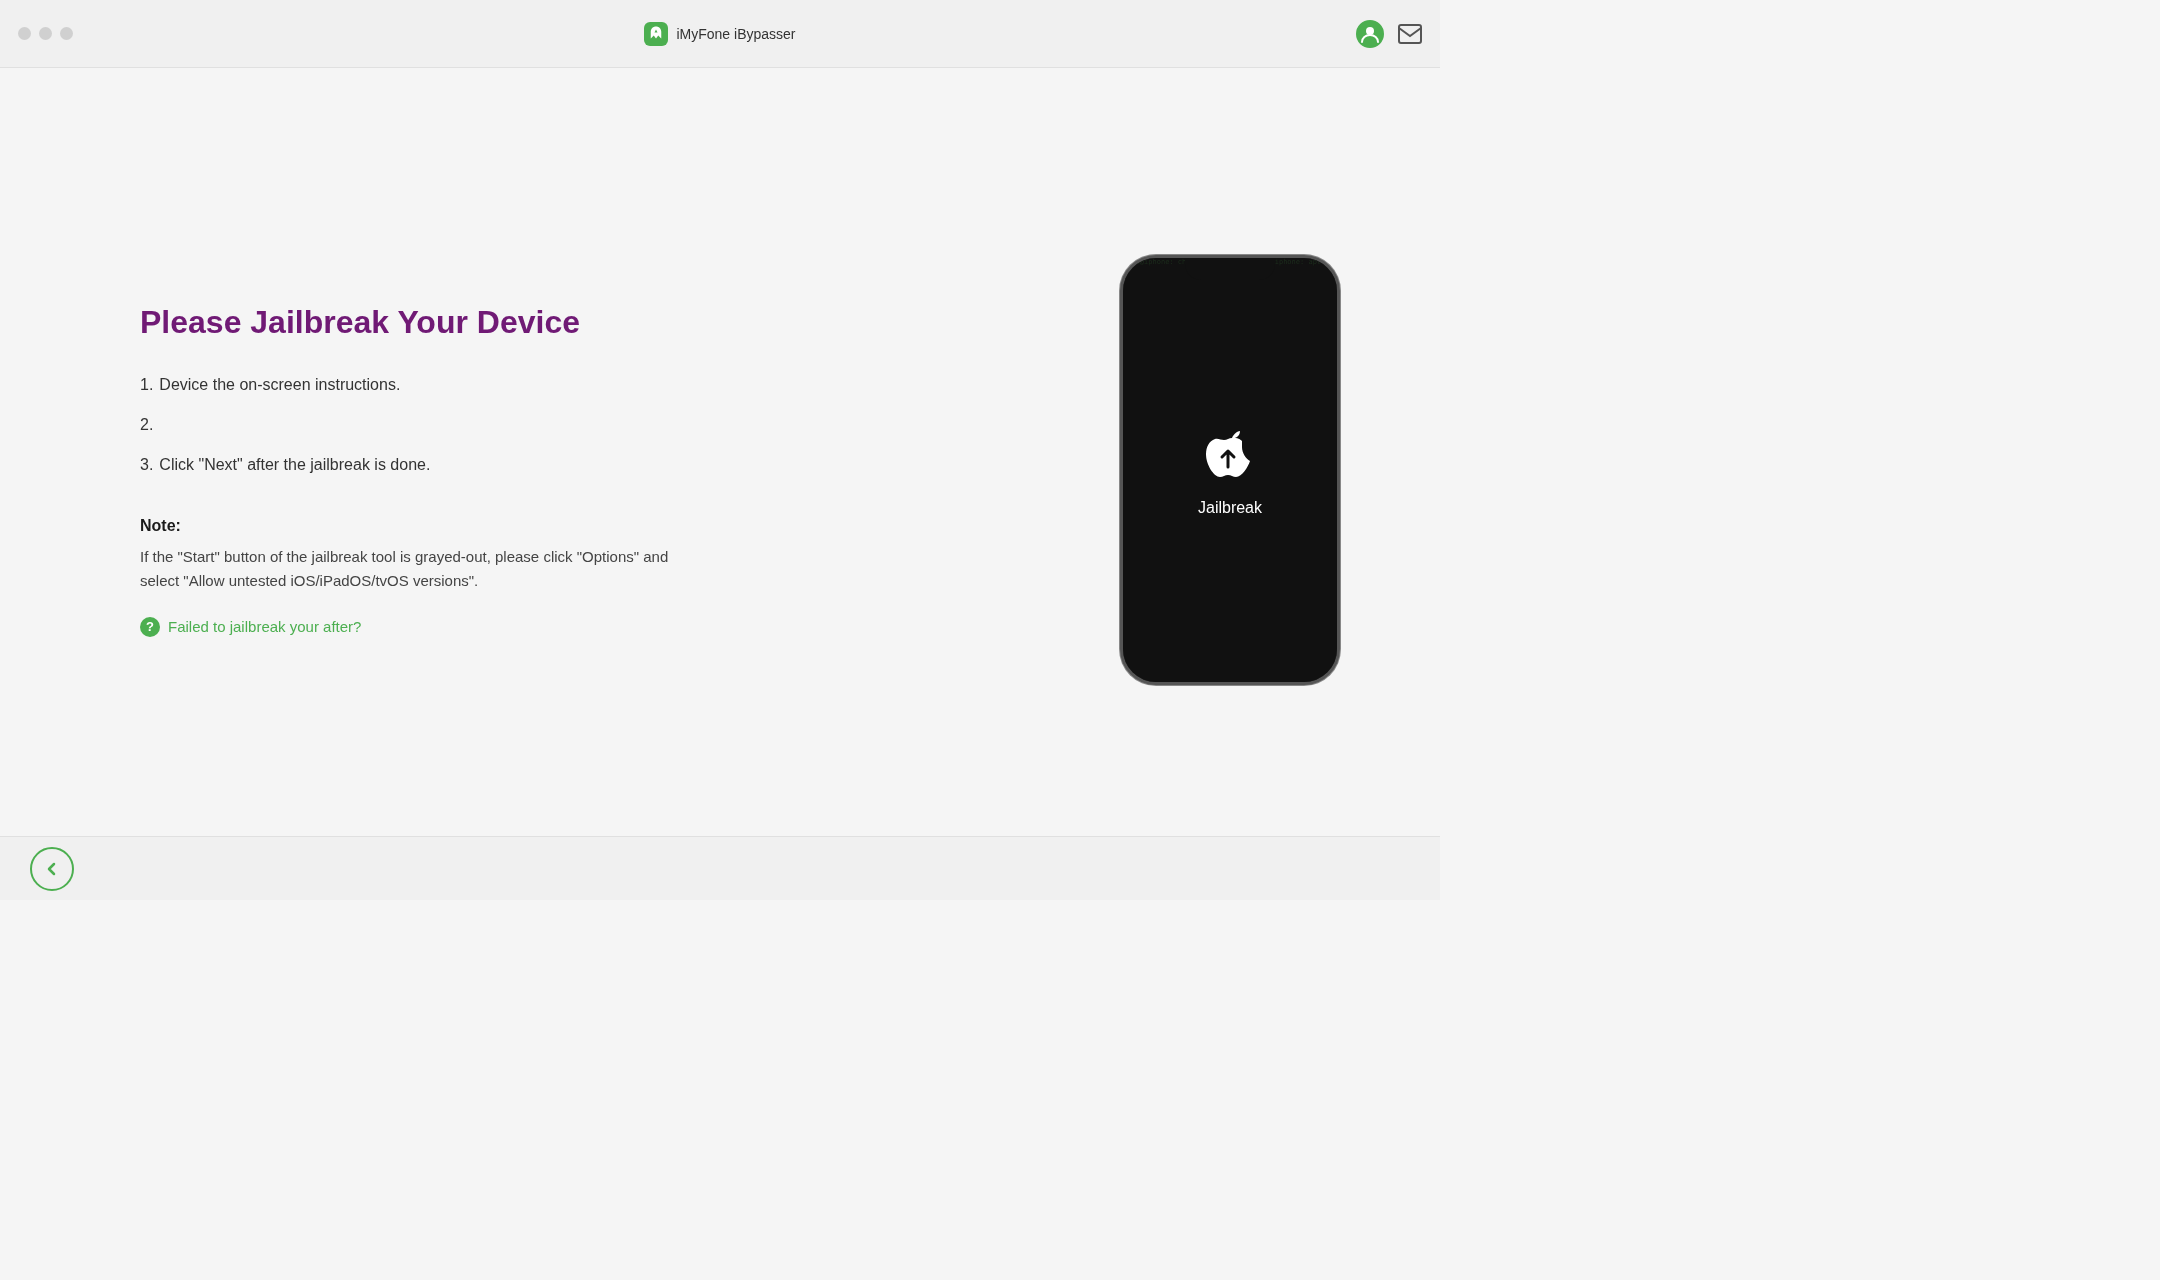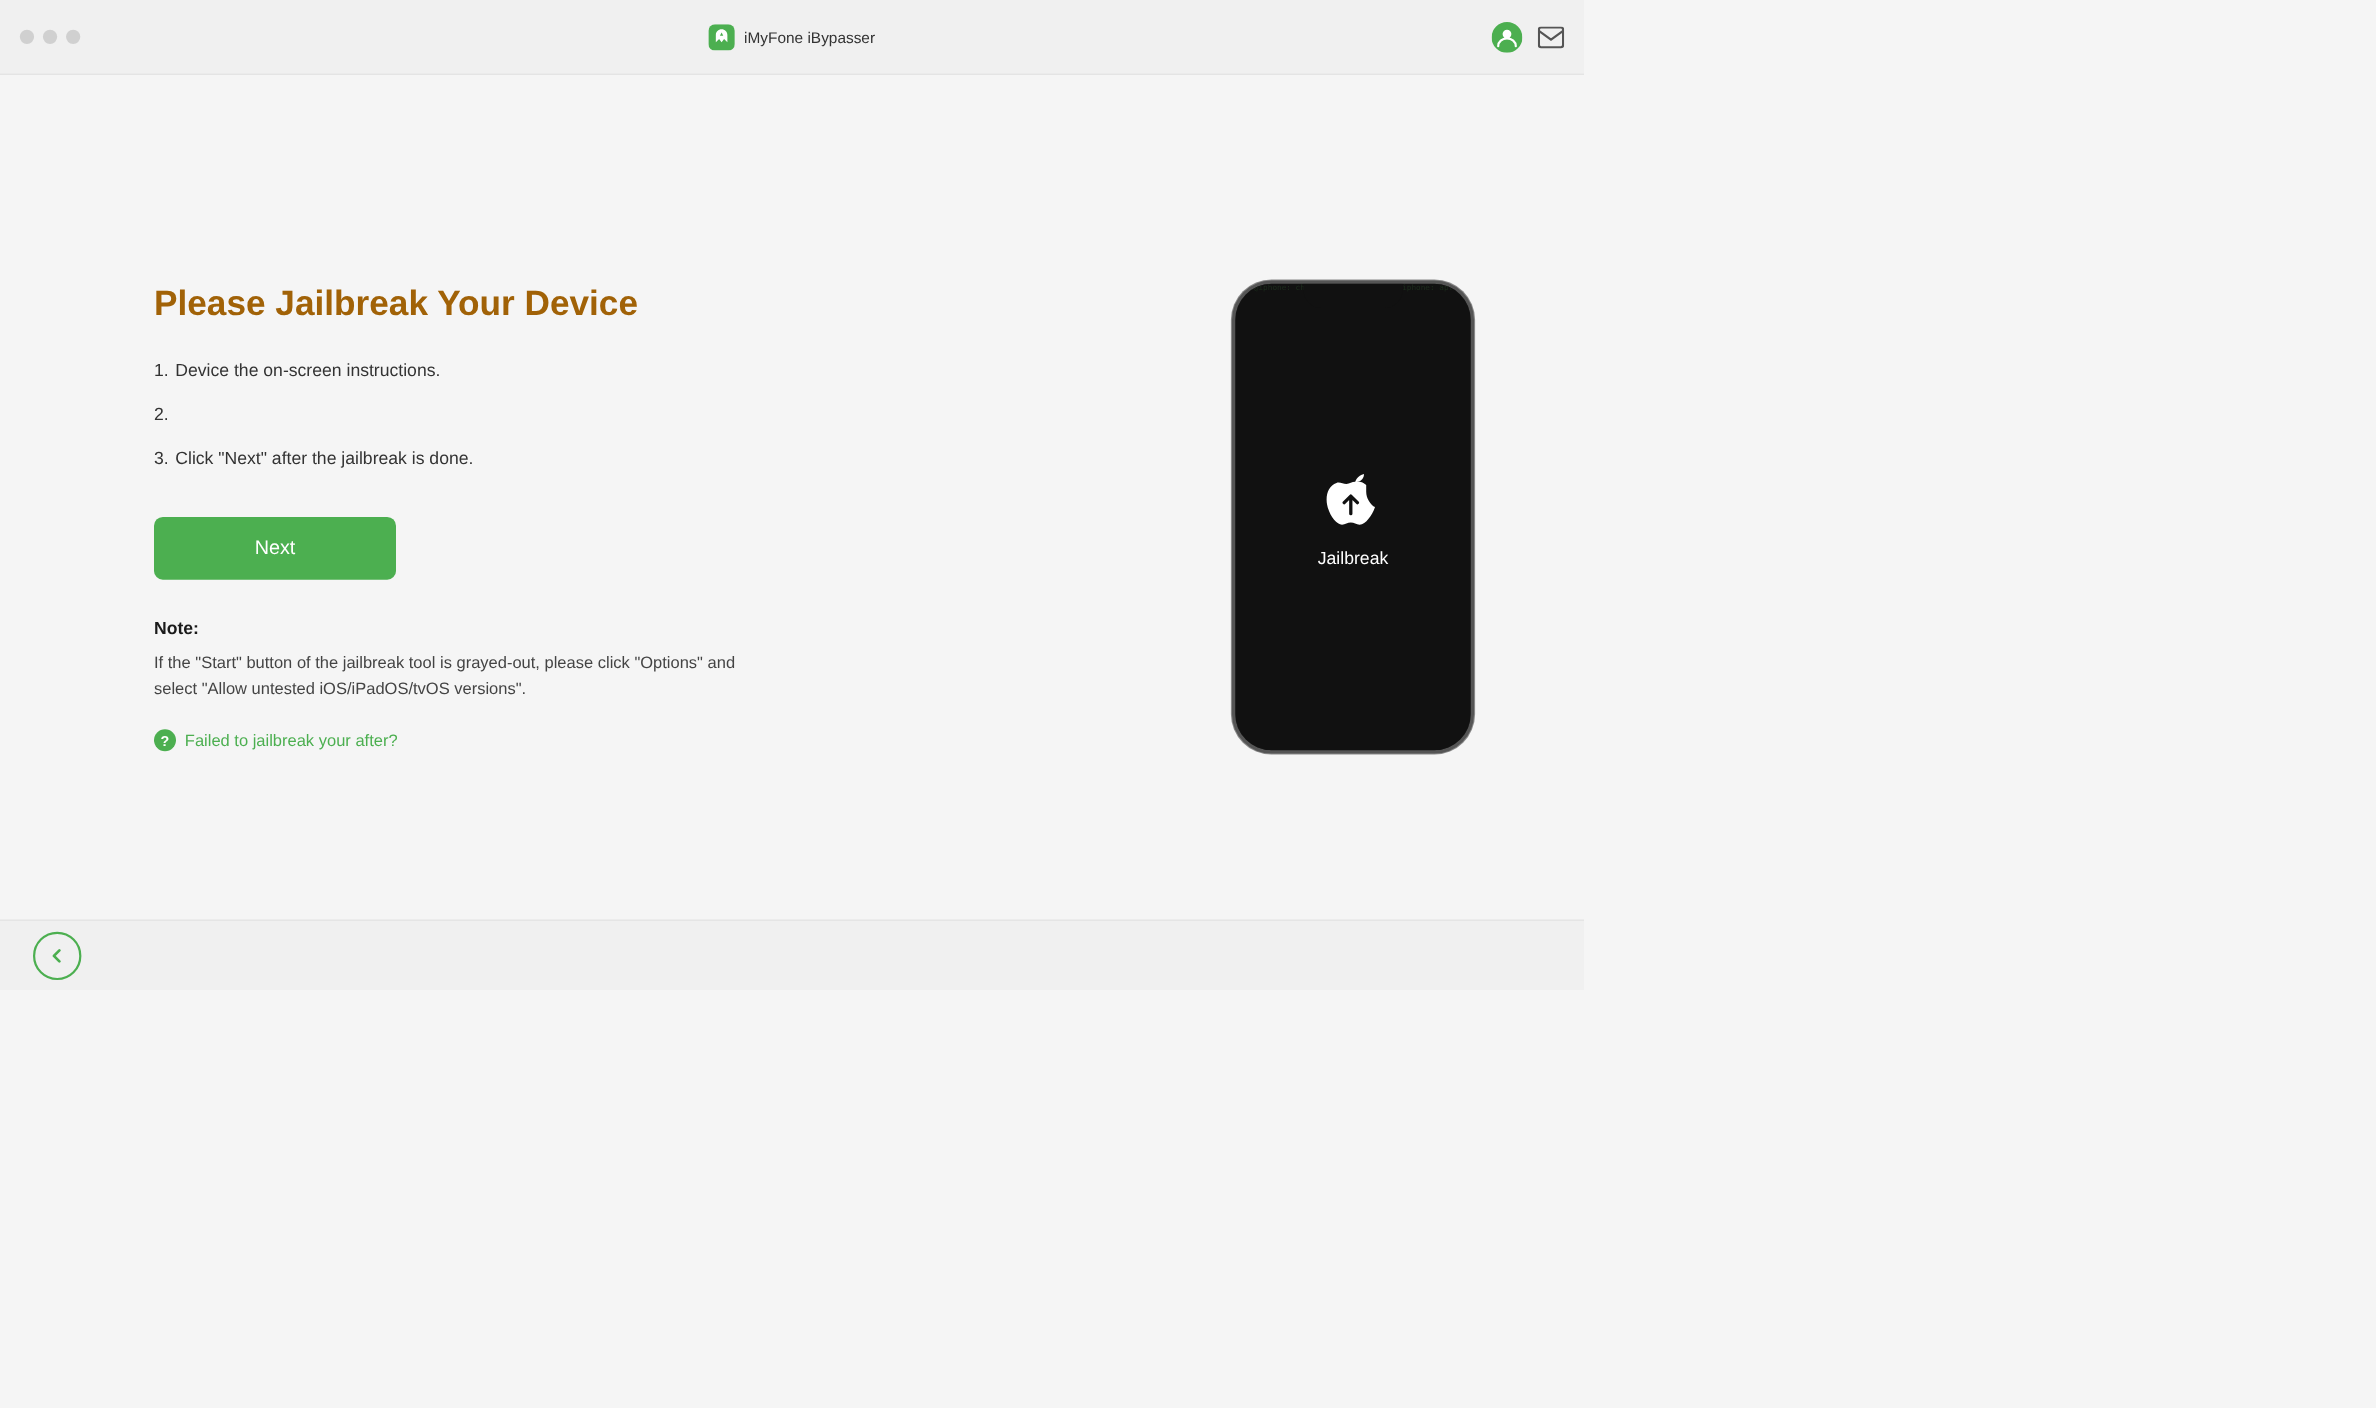--- a/index.html
+++ b/index.html
@@ -75,21 +75,21 @@
     }
 
     .left-panel {
       flex: 1;
       max-width: 600px;
     }
 
     .page-title {
       font-size: 32px;
       font-weight: 600;
-      color: #a16207;
+      color: #701a75;
       margin-bottom: 32px;
     }
 
     .instructions {
       list-style: none;
       margin-bottom: 40px;
     }
 
     .instructions li {
       font-size: 16px;
@@ -326,21 +326,20 @@
       </li>
       <li>
         <span class="num">2.</span>
       </li>
       <li>
         <span class="num">3.</span>
         <span>Click "Next" after the jailbreak is done.</span>
       </li>
     </ol>
 
-    <button class="next-button">Next</button>
 
     <div class="note-section">
       <p class="note-title">Note:</p>
       <p class="note-text">If the "Start" button of the jailbreak tool is grayed-out, please click "Options" and select "Allow untested iOS/iPadOS/tvOS versions".</p>
     </div>
 
     <div class="failed-link">
       <div class="question-icon">?</div>
       <span>Failed to jailbreak your after?</span>
     </div>

